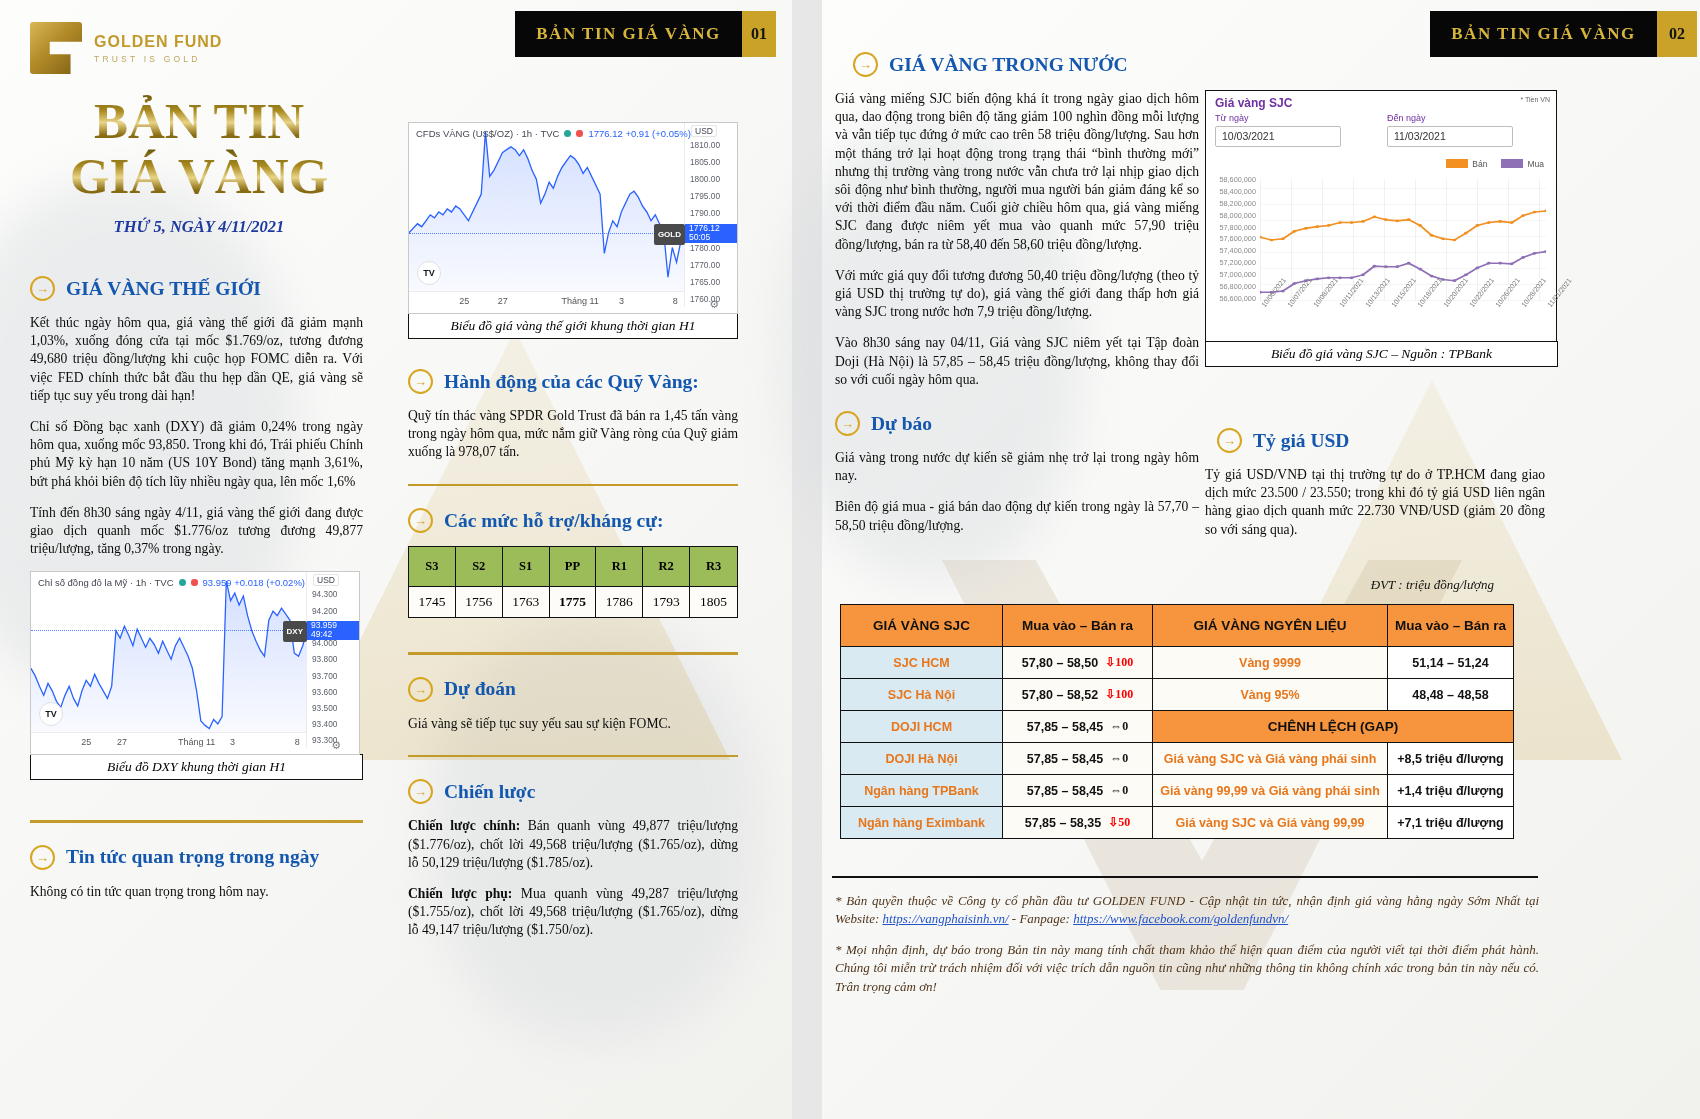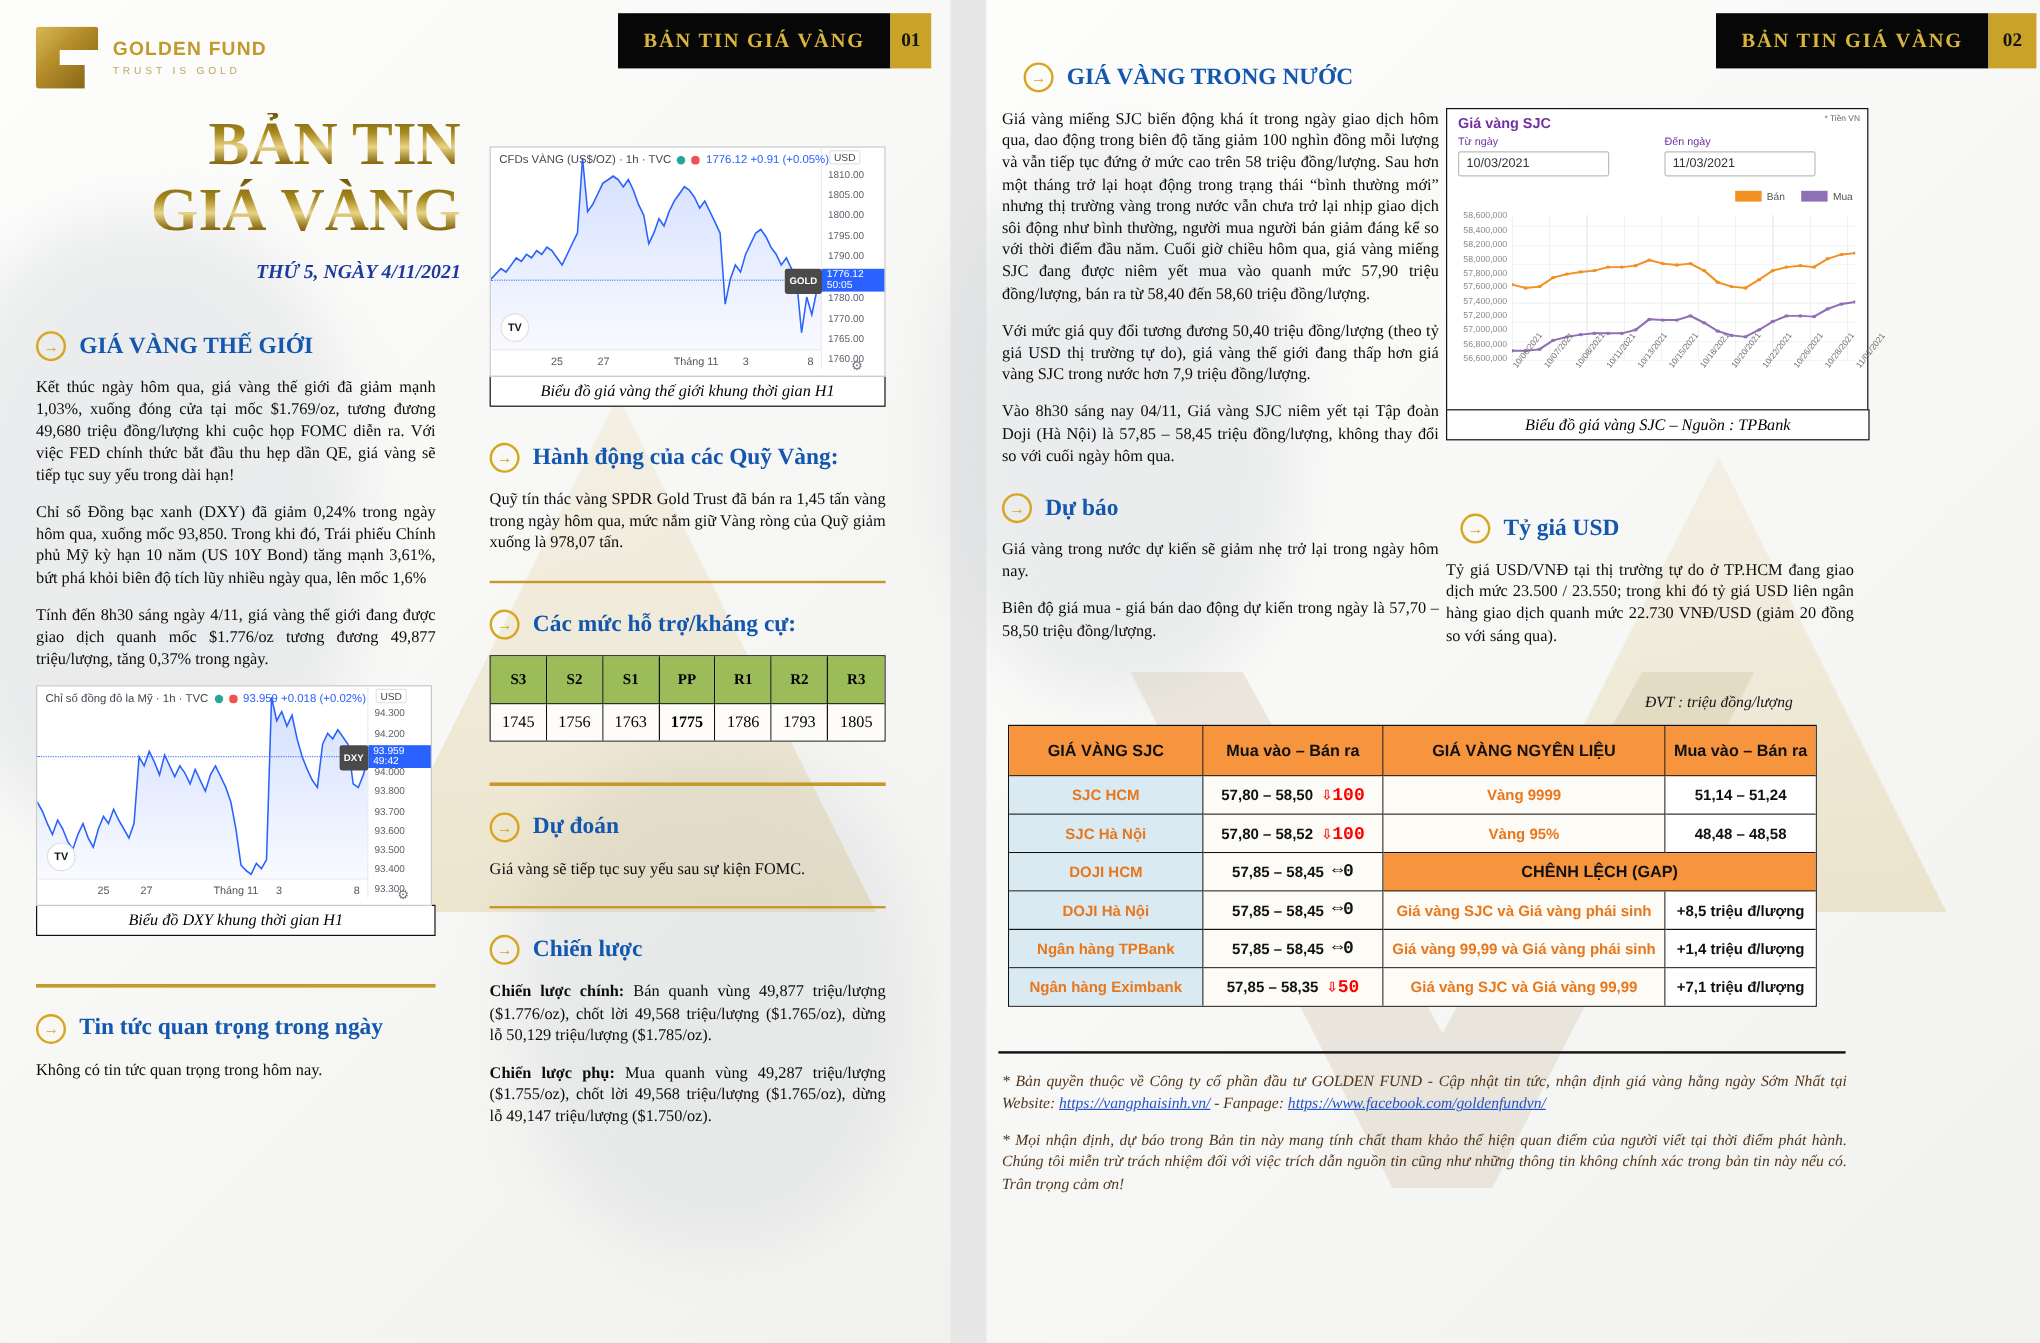--- a/index.html
+++ b/index.html
@@ -21,21 +21,21 @@
            font-weight:bold;font-size:16px;font-family:"Liberation Serif",serif;}
 
   
   .logo{position:absolute;left:30px;top:22px;display:flex;align-items:center;gap:12px;}
   .logo-ic{width:52px;height:52px;position:relative;background:linear-gradient(135deg,#d9b856 0%,#b28a28 45%,#7c5f14 100%);
            clip-path:polygon(0 0,100% 0,100% 38%,38% 38%,38% 62%,78% 62%,78% 100%,0 100%);border-radius:3px;}
   .logo-tx .l1{color:#C29A2B;font-family:"Liberation Sans",sans-serif;font-weight:bold;font-size:16px;letter-spacing:1px;}
   .logo-tx .l2{color:#bfa75e;font-family:"Liberation Sans",sans-serif;font-size:8.5px;letter-spacing:3.2px;margin-top:3px;}
 
   
-  .masthead{position:absolute;left:38px;top:94px;width:346px;text-align:right;}
+  .masthead{position:absolute;left:26px;top:94px;width:346px;text-align:center;}
   .mline{font-family:"Liberation Serif",serif;font-weight:bold;font-size:51px;line-height:1.08;
          background:linear-gradient(180deg,#6d5a10 0%,#a8891e 30%,#e8d386 52%,#8a6d14 75%,#6d5a10 100%);
          -webkit-background-clip:text;background-clip:text;color:transparent;}
   .mdate{margin-top:13px;font-style:italic;font-weight:bold;font-size:16.5px;color:#1E3A9E;}
 
   
   .col{position:absolute;}
   #col-left1{left:30px;top:276px;width:333px;}
   #col-mid{left:408px;top:122px;width:330px;}
   #col-left2{left:13px;top:52px;width:364px;}
@@ -105,21 +105,21 @@
 
   
   .ptable{position:absolute;left:18px;top:604px;width:672px;display:grid;grid-template-columns:162px 150px 235px 125px;
           border:1.6px solid #111;background:#fff;font-family:"Liberation Sans",sans-serif;}
   .pt{border-right:1.2px solid #111;border-bottom:1.2px solid #111;display:flex;align-items:center;justify-content:center;text-align:center;}
   .pt.last{border-right:none;}
   .pt-h{background:#F6953E;height:41px;font-weight:bold;font-size:13.5px;color:#101010;}
   .pt-r{height:31px;}
   .pt-name{background:#D9EAF3;color:#E8761B;font-weight:bold;font-size:12.5px;}
   .pt-price{background:#FCFBF6;font-weight:bold;font-size:12.5px;color:#111;gap:7px;}
-  .chg{font-weight:bold;font-size:15px;font-family:Liberation Mono, monospace;}
+  .chg{font-weight:bold;font-size:12px;font-family:Liberation Serif, serif;}
   .chg.down{color:#FE0000;}
   .chg.flat{color:#151515;}
   .pt-mat{background:#FCFBF6;color:#E8761B;font-weight:bold;font-size:12.5px;}
   .pt-val{background:#FFFFFF;font-weight:bold;font-size:12.5px;color:#111;}
   .pt-gaph{grid-column:3/5;background:#F6953E;font-weight:bold;font-size:13.5px;color:#101010;}
   .pt-bottom{border-bottom:none;}
 
   
   .f-line{position:absolute;left:10px;top:876px;width:706px;height:2px;background:#111;}
   .f-text{position:absolute;left:13px;top:892px;width:704px;font-style:italic;font-size:13px;line-height:1.42;color:#4f351b;text-align:justify;}

